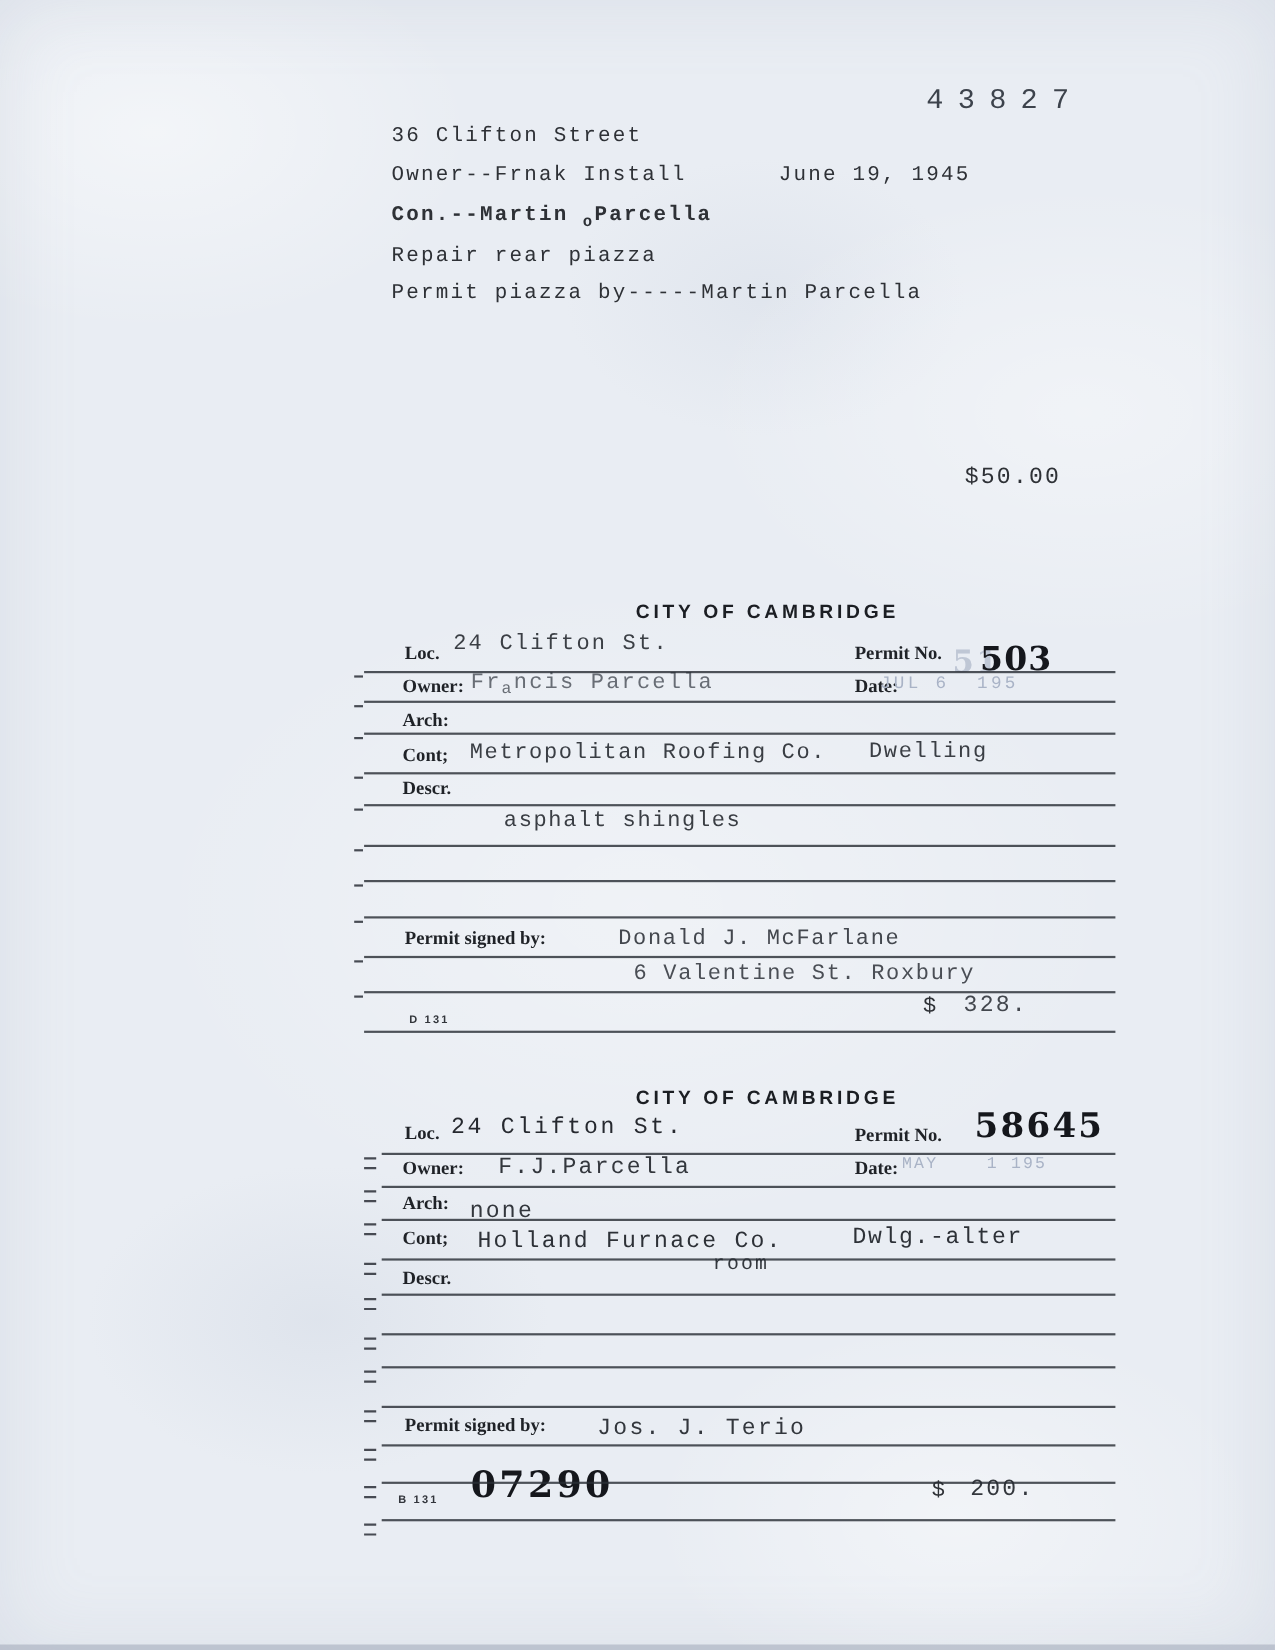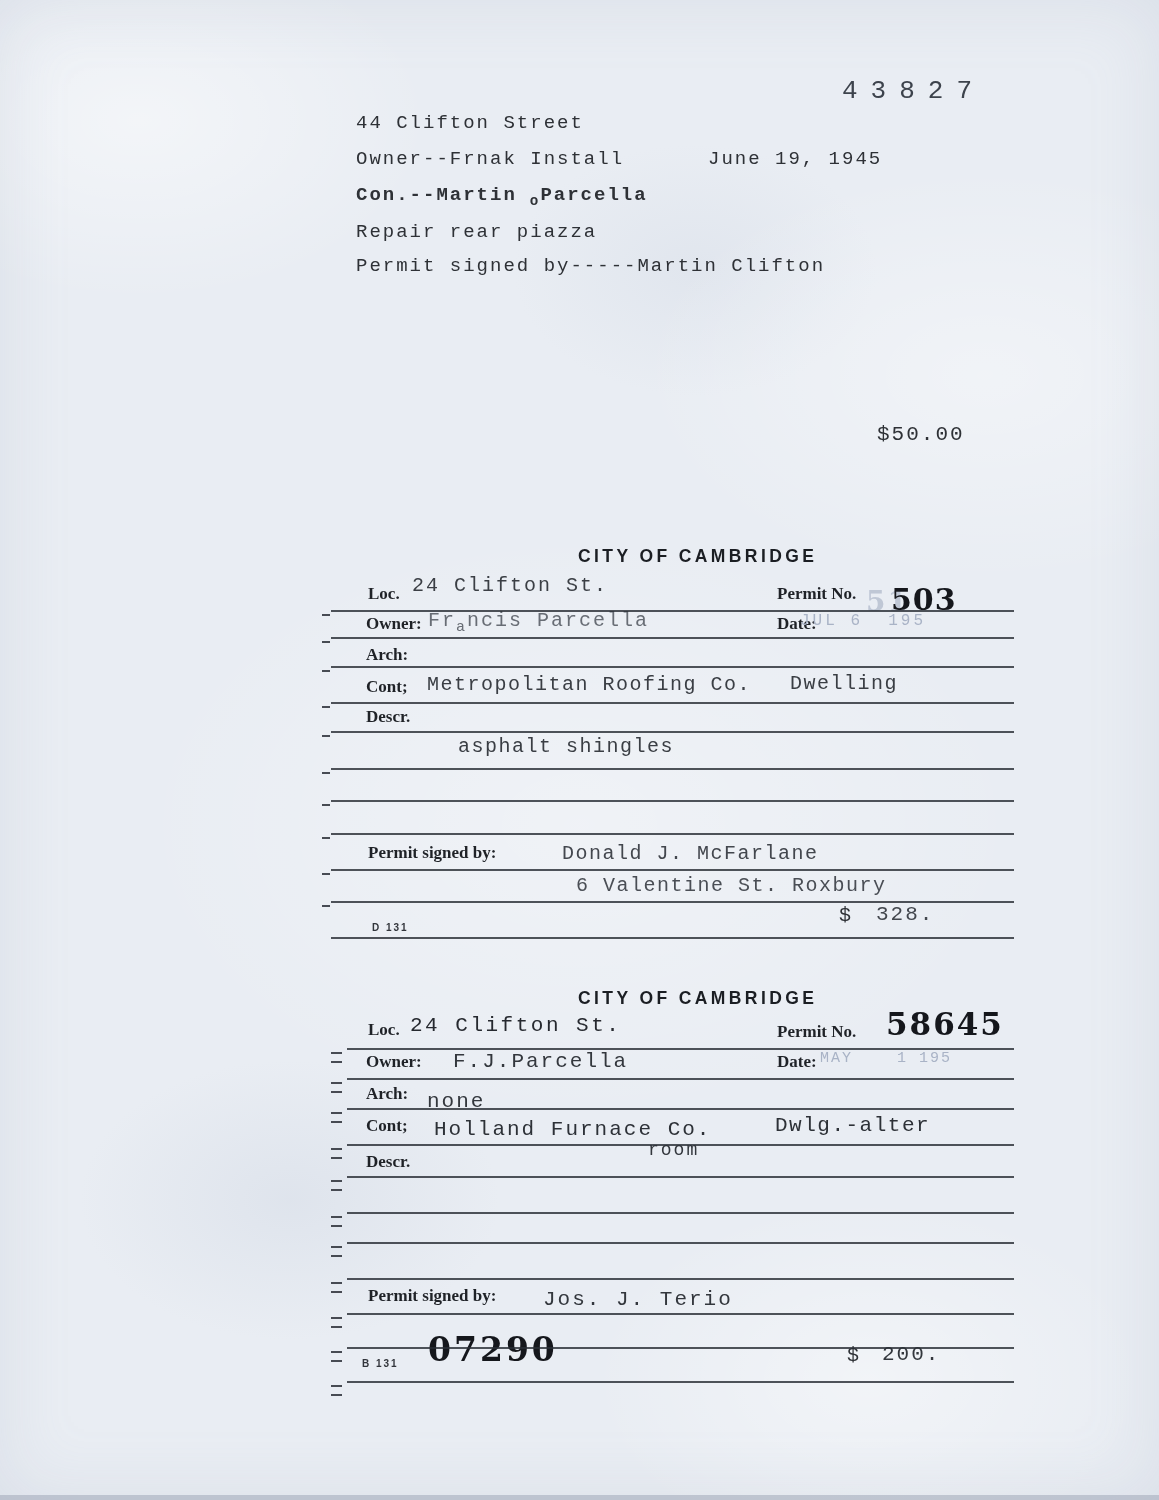--- a/index.html
+++ b/index.html
@@ -29,30 +29,30 @@
   .faintstamp{color:#a9b3c6;}
   .edge{position:absolute;left:0;width:100%;background:rgba(160,168,184,.55);}
 </style>
 </head>
 <body>
 
 <div class="paper">
 
   <div class="abs tw" style="left:842px;top:76px;font-size:26px;letter-spacing:13px;color:#3d434c;">43827</div>
 
-  <div class="abs tw" style="left:356px;top:112px;font-size:19px;letter-spacing:2px;">44 Clifton Street</div>
+  <div class="abs tw" style="left:356px;top:112px;font-size:19px;letter-spacing:2px;">36 Clifton Street</div>
 
   <div class="abs tw" style="left:356px;top:148px;font-size:19px;letter-spacing:2px;">Owner--Frnak Install</div>
   <div class="abs tw" style="left:708px;top:148px;font-size:19px;letter-spacing:2px;">June 19, 1945</div>
 
   <div class="abs tw" style="left:356px;top:184px;font-size:19px;letter-spacing:2px;font-weight:bold;"><span>Con.--Martin</span><span class="sub" style="margin-left:13px;">o</span><span>Parcella</span></div>
 
   <div class="abs tw" style="left:356px;top:221px;font-size:19px;letter-spacing:2px;">Repair rear piazza</div>
 
-  <div class="abs tw" style="left:356px;top:255px;font-size:19px;letter-spacing:2px;">Permit signed by-----Martin Clifton</div>
+  <div class="abs tw" style="left:356px;top:255px;font-size:19px;letter-spacing:2px;">Permit piazza by-----Martin Parcella</div>
 
   <div class="abs tw" style="left:877px;top:423px;font-size:21px;letter-spacing:2px;">$50.00</div>
 
   <div class="abs hdr" style="left:578px;top:546px;">CITY OF CAMBRIDGE</div>
 
   <div class="abs lbl" style="left:368px;top:584px;">Loc.</div>
   <div class="abs tw" style="left:412px;top:574px;font-size:20px;letter-spacing:2px;color:#3b3f45;">24 Clifton St.</div>
 
   <div class="abs lbl" style="left:777px;top:584px;">Permit No.</div>
   <div class="abs stamp faintstamp" style="left:866px;top:585px;font-size:28px;letter-spacing:2px;opacity:.65;">51</div>

